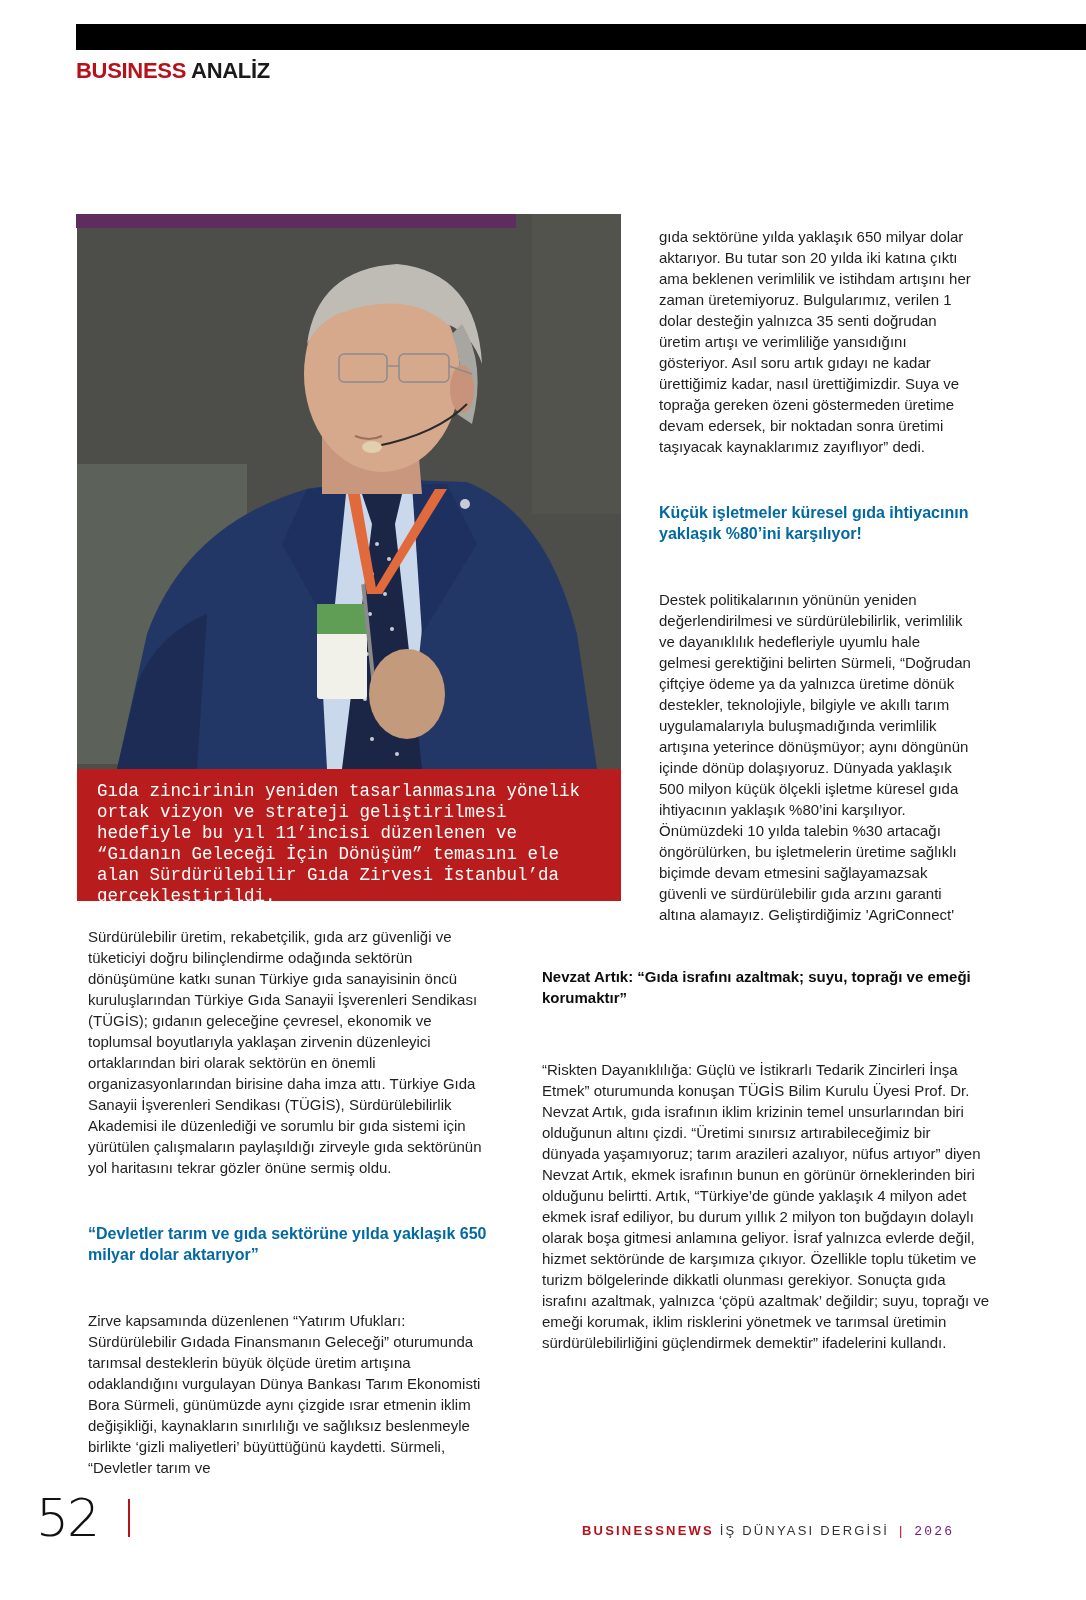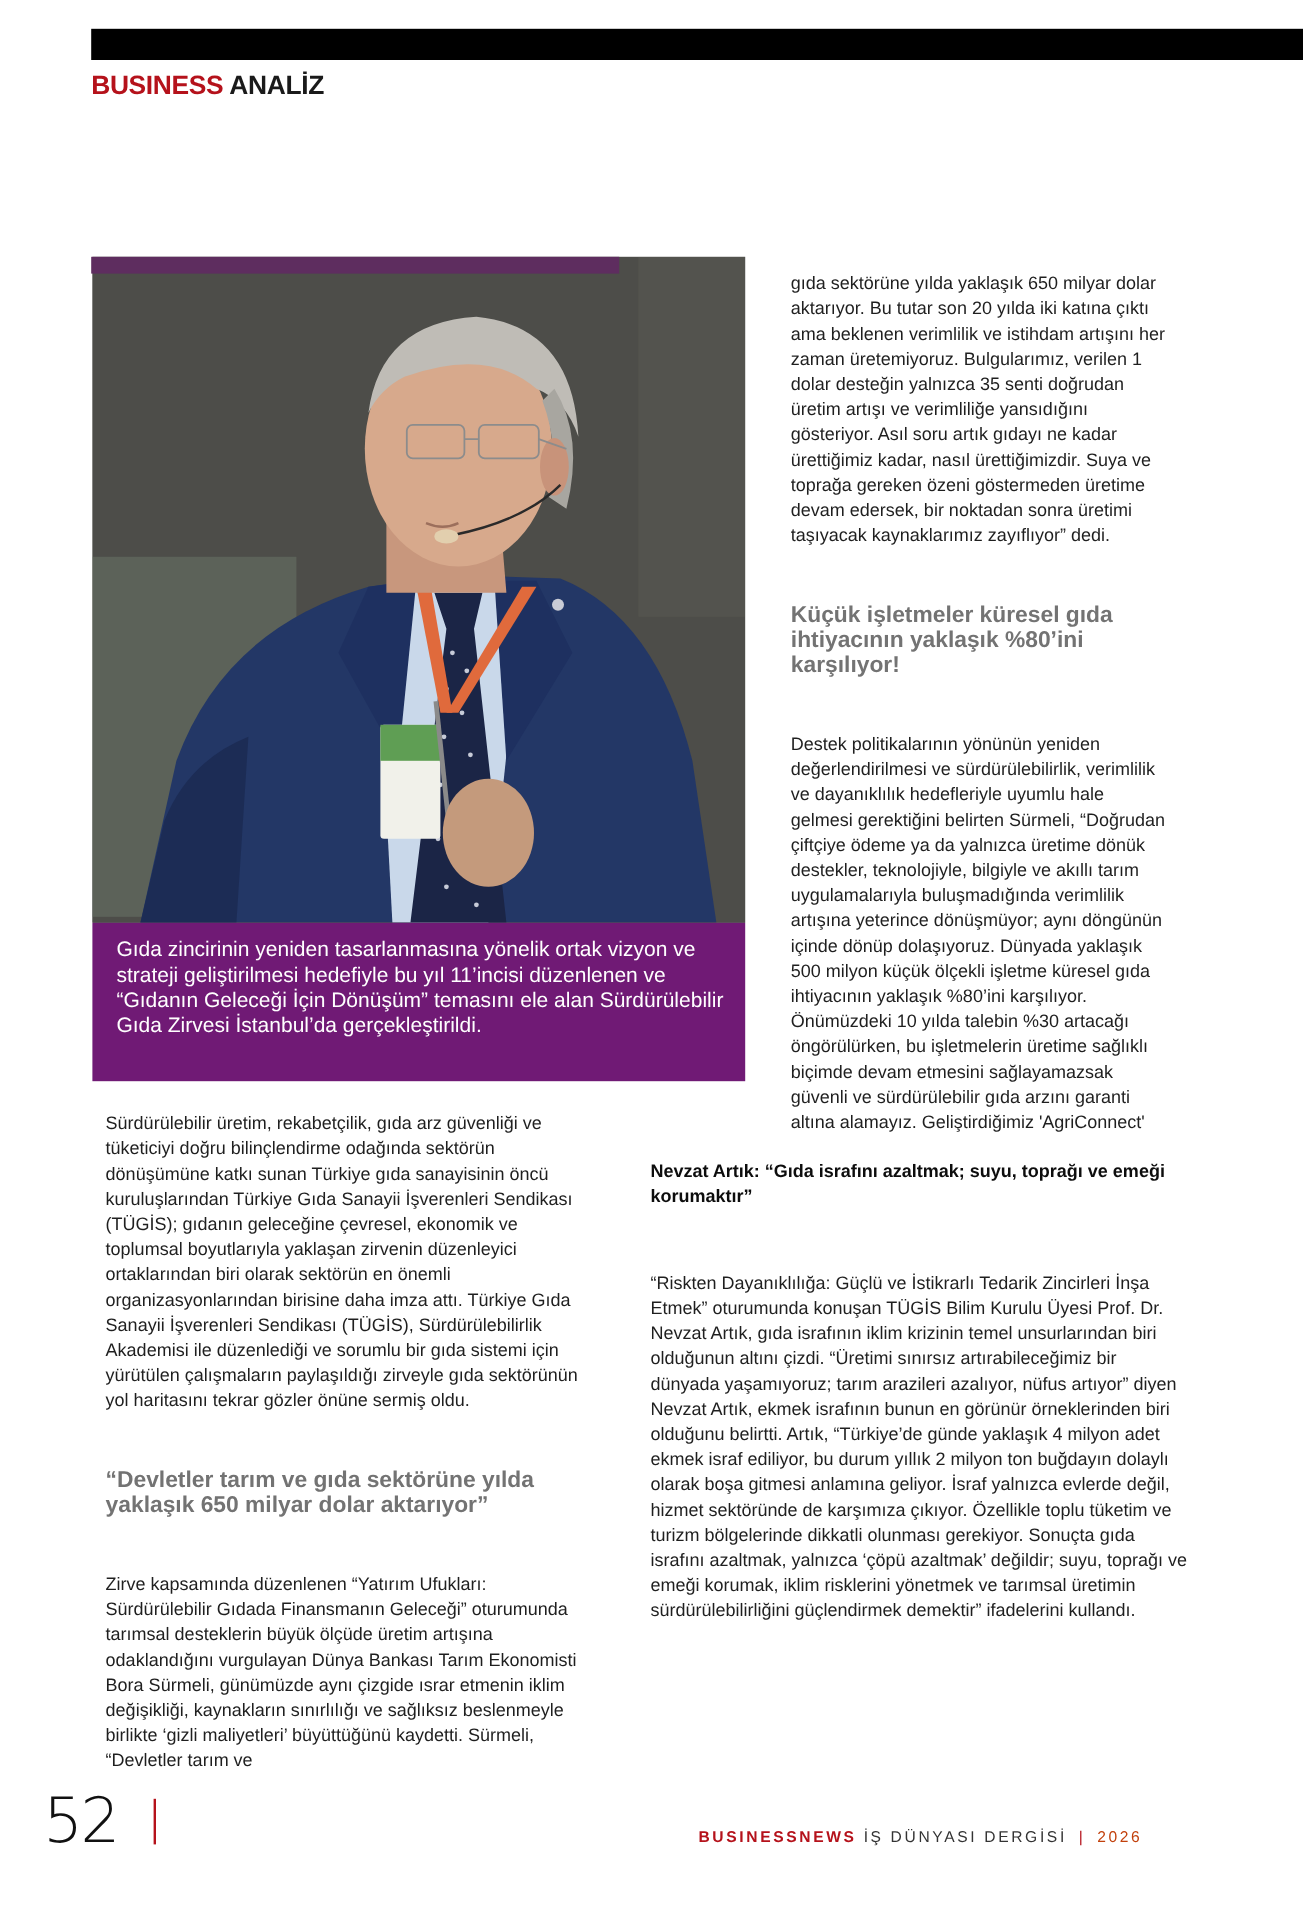--- a/index.html
+++ b/index.html
@@ -17,42 +17,42 @@
       font-weight: 700; letter-spacing: -1px; color: #0d0d0d; font-family: "Liberation Sans", sans-serif; }
     .headline .l1 { display: block; padding-left: 6px; }
     .headline .l2 { display: block; }
 
     .purple-strip { position: absolute; left: 76px; top: 214px; width: 440px; height: 14px; background: #5e2d5f; }
 
     .photo { position: absolute; left: 77px; top: 214px; width: 544px; height: 555px; overflow: hidden;
       background: linear-gradient(180deg, #4a4a46 0%, #55554f 40%, #5d6358 62%, #3b3f3a 100%); }
     .photo svg { position: absolute; left: 0; top: 0; }
 
-    .caption { position: absolute; left: 77px; top: 769px; width: 544px; height: 132px; background: #701a75;
-      color: #ffffff; box-sizing: border-box; padding: 12px 18px 0 20px; font-size: 17.5px; line-height: 21px; }
+    .caption { position: absolute; left: 77px; top: 769px; width: 544px; height: 132px; background: #b91c1c;
+      color: #ffffff; box-sizing: border-box; padding: 12px 18px 0 20px; font-size: 17.5px; line-height: 21px; font-family: Liberation Mono, monospace; }
 
     .col { position: absolute; font-size: 15px; line-height: 21px; color: #1f1f1f; }
     .col p { margin: 12px; }
-    .col .sub { font-weight: 700; color: #737373; font-size: 19px; line-height: 21px; }
+    .col .sub { font-weight: 700; color: #0369a1; font-size: 16px; line-height: 21px; }
 
     .left-col { left: 76px; top: 914px; width: 430px; }
     .right-top { left: 647px; top: 214px; width: 340px; }
 
     .p-gap { height: 21px; }
 
     .wrap-block { position: absolute; left: 542px; top: 930px; width: 450px; font-size: 15px; line-height: 21px; color: #1f1f1f; }
 
     .page-num { position: absolute; left: 36px; top: 1488px; font-size: 52px; font-weight: 300; color: #111;
       font-family: "DejaVu Sans", sans-serif; letter-spacing: -2px; }
     .page-sep { position: absolute; left: 128px; top: 1499px; width: 2px; height: 38px; background: #b5121b; }
 
     .footer { position: absolute; left: 582px; top: 1523px; font-size: 13px; letter-spacing: 2.2px; color: #333; }
     .footer .brand { color: #b5121b; font-weight: bold; }
     .footer .pipe { color: #b5121b; padding: 0 4px; }
-    .footer .year { color: #c2410c; }
+    .footer .year { color: #701a75; font-family: Liberation Mono, monospace; }
   </style>
 </head>
 <body>
 
 <div class="top-bar"></div>
 
 <div class="section-label">
   <span class="red">BUSINESS</span>
   <span class="dark">ANALİZ</span>
 </div>

